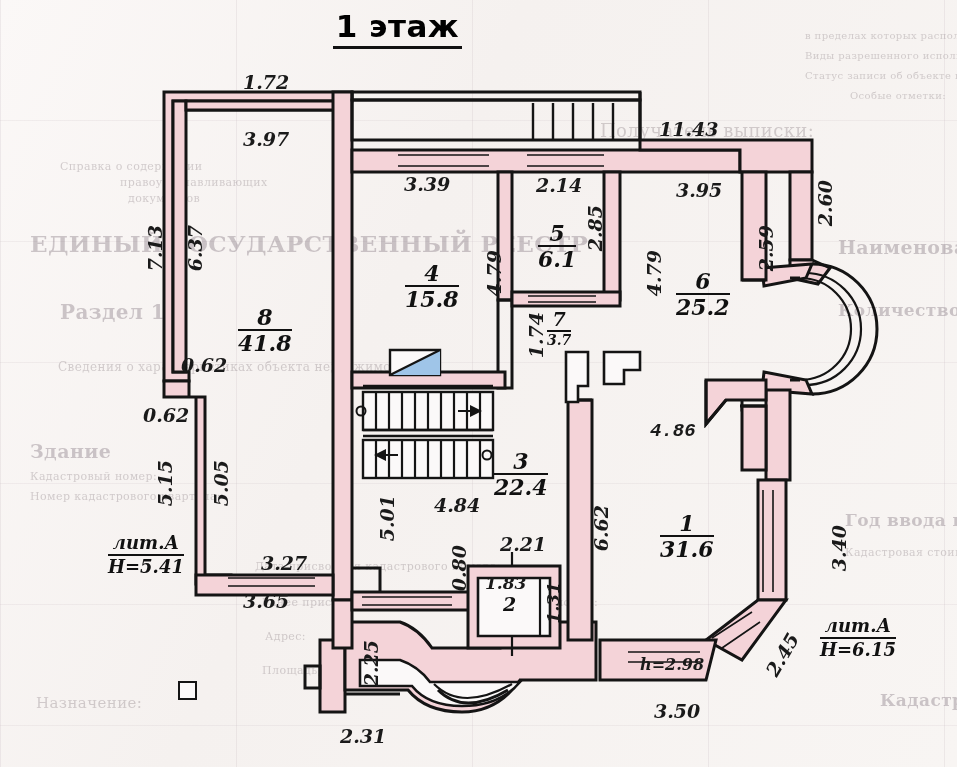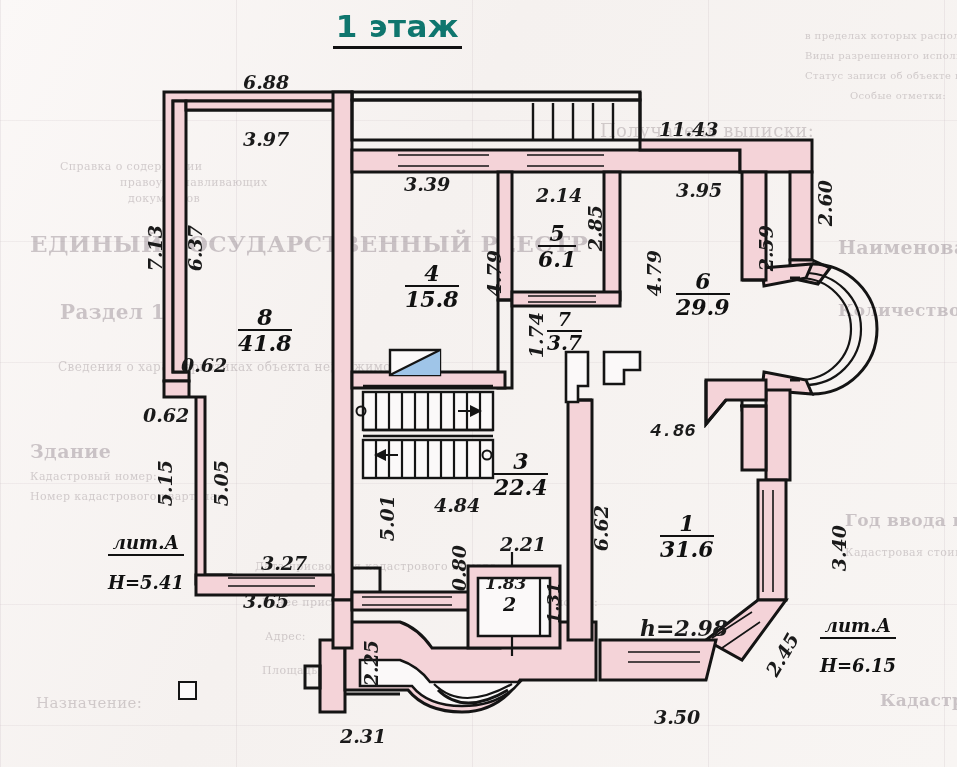--- a/index.html
+++ b/index.html
@@ -33,21 +33,21 @@
 
   svg{position:absolute;left:0;top:0;}
 
   
   #title{
     position:absolute;left:0;top:8px;width:795px;
     text-align:center;
     font-family:"DejaVu Sans", sans-serif;
     font-weight:bold;
     font-size:31px;
-    color:#0f766e;
+    color:#000000;
     letter-spacing:.5px;
   }
   #title span{
     border-bottom:3px solid #111;
     padding:0 3px 2px 3px;
   }
 
   
   .lbl{
     position:absolute;
@@ -66,34 +66,34 @@
     font-weight:bold;
     font-style:italic;
     color:#111;
     text-align:center;
     line-height:1.05;
     white-space:nowrap;
   }
   .roomnum .n{font-size:22px;display:block;}
   .roomnum .a{font-size:22px;display:block;border-top:2.4px solid #111;padding-top:1px;}
   .roomnum.small .n{font-size:19px;}
-  .roomnum.small .a{font-size:20px;}
+  .roomnum.small .a{font-size:14px;}
   .litblock{
     position:absolute;
     font-family:"DejaVu Serif", serif;
     font-style:italic;
     font-weight:bold;
     font-size:18px;
     color:#111;
     text-align:center;
     line-height:1.15;
     white-space:nowrap;
   }
-  .litblock .h{border-top:2.4px solid #111;padding-top:17px;display:block;text-align:center;}
-  .hnote{font-size:22px;}
+  .litblock .h{border-top:2.4px solid #111;padding-top:1px;display:block;text-align:center;}
+  .hnote{font-size:16px;margin-top:40px;}
 </style>
 </head>
 <body>
 
 <div id="stage">
 
   <div class="paper"></div>
 
   <div class="ghost" style="left:60px;top:160px;font-size:11px;">Справка о содержании</div>
   <div class="ghost" style="left:120px;top:176px;font-size:11px;">правоустанавливающих</div>
@@ -261,34 +261,34 @@
 
     <path class="white-solid" d="M566,352 L588,352 L588,386 L578,386 L578,402 L566,402 Z"></path>
     <path class="white-solid" d="M604,352 L640,352 L640,370 L624,370 L624,384 L604,384 Z"></path>
 
     <path class="ol" d="M740,406 L766,406"></path>
 
   </svg>
 
   <div id="title"><span>1 этаж</span></div>
 
-  <div class="lbl dim" style="left:243px;top:73px;">6.88</div>
+  <div class="lbl dim" style="left:243px;top:73px;">1.72</div>
   <div class="lbl dim" style="left:243px;top:130px;">3.97</div>
   <div class="lbl dim v" style="left:146px;top:225px;transform:rotate(-90deg) translate(-100%,0);">7.13</div>
   <div class="lbl dim v" style="left:186px;top:225px;transform:rotate(-90deg) translate(-100%,0);">6.37</div>
   <div class="lbl dim" style="left:181px;top:356px;">0.62</div>
   <div class="lbl dim" style="left:143px;top:406px;">0.62</div>
   <div class="lbl dim v" style="left:156px;top:460px;transform:rotate(-90deg) translate(-100%,0);">5.15</div>
   <div class="lbl dim v" style="left:212px;top:460px;transform:rotate(-90deg) translate(-100%,0);">5.05</div>
   <div class="lbl dim" style="left:261px;top:554px;">3.27</div>
   <div class="lbl dim" style="left:243px;top:592px;">3.65</div>
 
   <div class="lbl dim" style="left:404px;top:175px;">3.39</div>
   <div class="lbl dim v" style="left:485px;top:250px;transform:rotate(-90deg) translate(-100%,0);">4.79</div>
-  <div class="lbl dim" style="left:536px;top:186px;">2.14</div>
+  <div class="lbl dim" style="left:536px;top:176px;">2.14</div>
   <div class="lbl dim v" style="left:586px;top:205px;transform:rotate(-90deg) translate(-100%,0);">2.85</div>
   <div class="lbl dim v" style="left:645px;top:250px;transform:rotate(-90deg) translate(-100%,0);">4.79</div>
 
   <div class="lbl dim" style="left:659px;top:120px;">11.43</div>
   <div class="lbl dim" style="left:676px;top:181px;">3.95</div>
   <div class="lbl dim v" style="left:816px;top:180px;transform:rotate(-90deg) translate(-100%,0);">2.60</div>
   <div class="lbl dim v" style="left:757px;top:225px;transform:rotate(-90deg) translate(-100%,0);">2.59</div>
 
   <div class="lbl dim v" style="left:527px;top:312px;transform:rotate(-90deg) translate(-100%,0);">1.74</div>
   <div class="lbl dim" style="left:650px;top:422px;font-family:Liberation Mono, monospace;">4.86</div>
@@ -296,40 +296,40 @@
   <div class="lbl dim v" style="left:378px;top:495px;transform:rotate(-90deg) translate(-100%,0);">5.01</div>
   <div class="lbl dim" style="left:434px;top:477px;margin-top:19px;">4.84</div>
   <div class="lbl dim v" style="left:450px;top:545px;transform:rotate(-90deg) translate(-100%,0);">0.80</div>
   <div class="lbl dim" style="left:500px;top:535px;">2.21</div>
   <div class="lbl dim" style="left:485px;top:575px;font-size:17px;">1.83</div>
   <div class="lbl dim v" style="left:545px;top:582px;transform:rotate(-90deg) translate(-100%,0);font-size:17px;">1.31</div>
 
   <div class="lbl dim v" style="left:592px;top:505px;transform:rotate(-90deg) translate(-100%,0);">6.62</div>
   <div class="lbl dim v" style="left:830px;top:525px;transform:rotate(-90deg) translate(-100%,0);">3.40</div>
   <div class="lbl dim v" style="left:786px;top:630px;transform:rotate(-60deg) translate(-100%,0);">2.45</div>
-  <div class="lbl dim" style="left:654px;top:702px;margin-top:6px;">3.50</div>
+  <div class="lbl dim" style="left:654px;top:702px;">3.50</div>
 
   <div class="lbl dim v" style="left:362px;top:640px;transform:rotate(-90deg) translate(-100%,0);">2.25</div>
   <div class="lbl dim" style="left:340px;top:727px;">2.31</div>
 
   <div class="roomnum" style="left:238px;top:306px;">
     <span class="n">8</span>
     <span class="a">41.8</span>
   </div>
   <div class="roomnum" style="left:405px;top:262px;">
     <span class="n">4</span>
     <span class="a">15.8</span>
   </div>
   <div class="roomnum" style="left:538px;top:222px;">
     <span class="n">5</span>
     <span class="a">6.1</span>
   </div>
   <div class="roomnum" style="left:676px;top:270px;">
     <span class="n">6</span>
-    <span class="a">29.9</span>
+    <span class="a">25.2</span>
   </div>
   <div class="roomnum small" style="left:547px;top:310px;">
     <span class="n">7</span>
     <span class="a">3.7</span>
   </div>
   <div class="roomnum" style="left:494px;top:450px;">
     <span class="n">3</span>
     <span class="a">22.4</span>
   </div>
   <div class="roomnum" style="left:660px;top:512px;">

